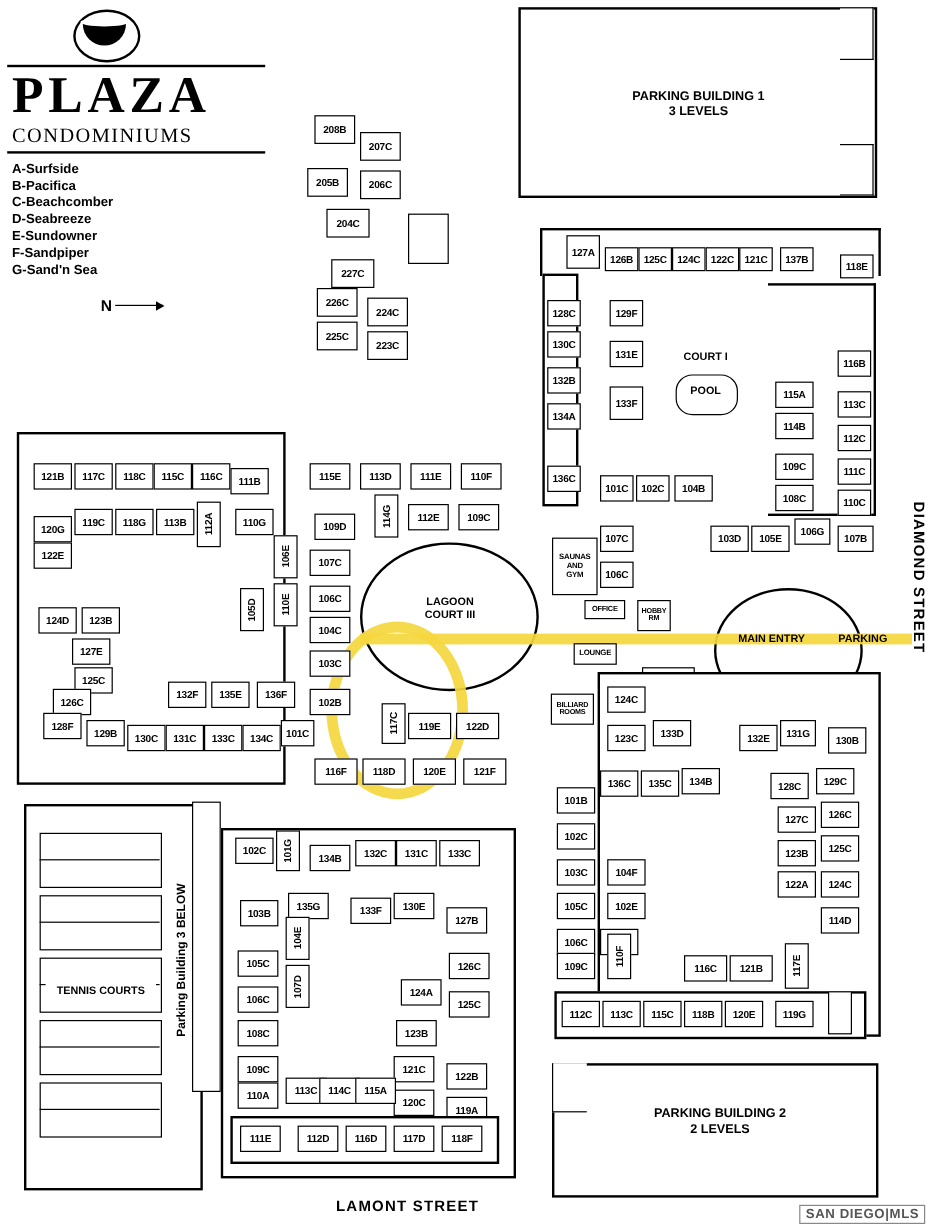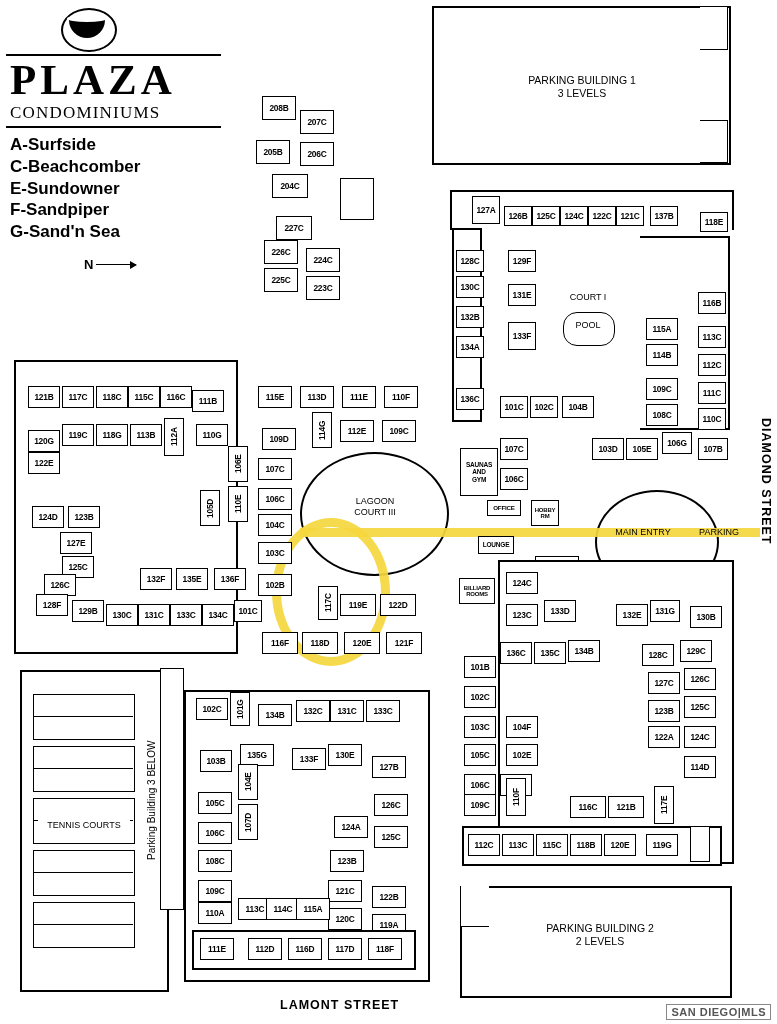--- a/index.html
+++ b/index.html
@@ -4,37 +4,37 @@
 <style>
   html,body{margin:0;padding:0;background:#fff;}
   body{width:777px;height:1024px;position:relative;font-family:"Liberation Sans",sans-serif;color:#000;overflow:hidden;}
   #map{position:absolute;left:0;top:0;width:777px;height:1024px;}
 
   
   .legend{position:absolute;left:6px;top:8px;width:215px;}
   .legend .logo-rule{border-top:2px solid #000;margin:0;}
   .plaza-title{font-family:"Liberation Serif",serif;font-size:43px;letter-spacing:4px;font-weight:700;line-height:1;margin:2px 0 0 4px;}
   .condo-title{font-family:"Liberation Serif",serif;font-size:17px;letter-spacing:1.2px;margin:2px 0 0 4px;}
-  .legend-list{margin:6px 0 14px 4px;font-size:17px;font-weight:bold;line-height:1.28;font-family:"Liberation Sans",sans-serif;}
+  .legend-list{margin:6px 0 14px 4px;font-size:11px;font-weight:bold;line-height:1.28;font-family:"Liberation Sans",sans-serif;}
   .north{margin:6px 0 0 78px;font-size:13px;font-weight:bold;}
   .north .arrow{display:inline-block;width:40px;border-top:1.5px solid #000;position:relative;top:-4px;margin-left:3px;}
   .north .arrow:after{content:"";position:absolute;right:-1px;top:-4px;border-left:7px solid #000;border-top:4px solid transparent;border-bottom:4px solid transparent;}
 
   
   .logo-mark{position:relative;left:55px;width:60px;height:46px;}
   .logo-mark .ring{position:absolute;left:0;top:0;width:52px;height:40px;border:2.5px solid #000;border-radius:50%;}
   .logo-mark .wave{position:absolute;left:8px;top:10px;width:36px;height:20px;background:#000;border-radius:0 0 30px 30px;}
   .logo-mark .wave2{position:absolute;left:6px;top:7px;width:40px;height:7px;background:#fff;border-radius:50%;}
 
   
   .u{position:absolute;border:1.3px solid #000;background:#fff;font-size:8.4px;font-weight:bold;display:flex;align-items:center;justify-content:center;text-align:center;line-height:1;letter-spacing:-.2px;}
   .u.v{writing-mode:vertical-rl;transform:rotate(180deg);}
   .blk{position:absolute;border:2px solid #000;background:#fff;}
   .blk.thin{border-width:1.3px;}
-  .lbl{position:absolute;font-size:9px;font-weight:normal;text-align:center;line-height:1.2;}
+  .lbl{position:absolute;font-size:9px;font-weight:bold;text-align:center;line-height:1.2;}
   .lbl.v{writing-mode:vertical-rl;transform:rotate(180deg);}
   .lbl.big{font-size:10.5px;}
   .street{position:absolute;font-size:12.5px;font-weight:bold;letter-spacing:1px;}
   .street.v{writing-mode:vertical-rl;}
   .lagoon{position:absolute;border:2px solid #000;border-radius:50%;background:#fff;}
   .hilite{position:absolute;border:9px solid #f5d73e;border-radius:50%;opacity:.92;}
   .hiline{position:absolute;height:9px;background:#f5d73e;opacity:.92;}
   .watermark{position:absolute;right:6px;bottom:4px;font-size:11px;font-weight:bold;color:#555;border:1px solid #888;padding:1px 4px;letter-spacing:.5px;}
   .pool{position:absolute;border:1.5px solid #000;background:#fff;border-radius:14px;}
   .tennis{position:absolute;border:1.6px solid #000;background:#fff;}
@@ -50,21 +50,23 @@
       <div class="ring"></div>
         <div class="wave"></div>
         <div class="wave2"></div>
     </div>
     <div class="logo-rule"></div>
     <div class="plaza-title">PLAZA</div>
     <div class="condo-title">CONDOMINIUMS</div>
     <div class="logo-rule" style="margin-top:3px;"></div>
     <div class="legend-list">
       <div>A-Surfside</div>
+      <div>B-Pacifica</div>
       <div>C-Beachcomber</div>
+      <div>D-Seabreeze</div>
       <div>E-Sundowner</div>
       <div>F-Sandpiper</div>
       <div>G-Sand'n Sea</div>
     </div>
     <div class="north">
       <span>N</span><span class="arrow"></span>
     </div>
   </div>
 
   <div class="street v" style="right:4px;top:418px;">DIAMOND STREET</div>

